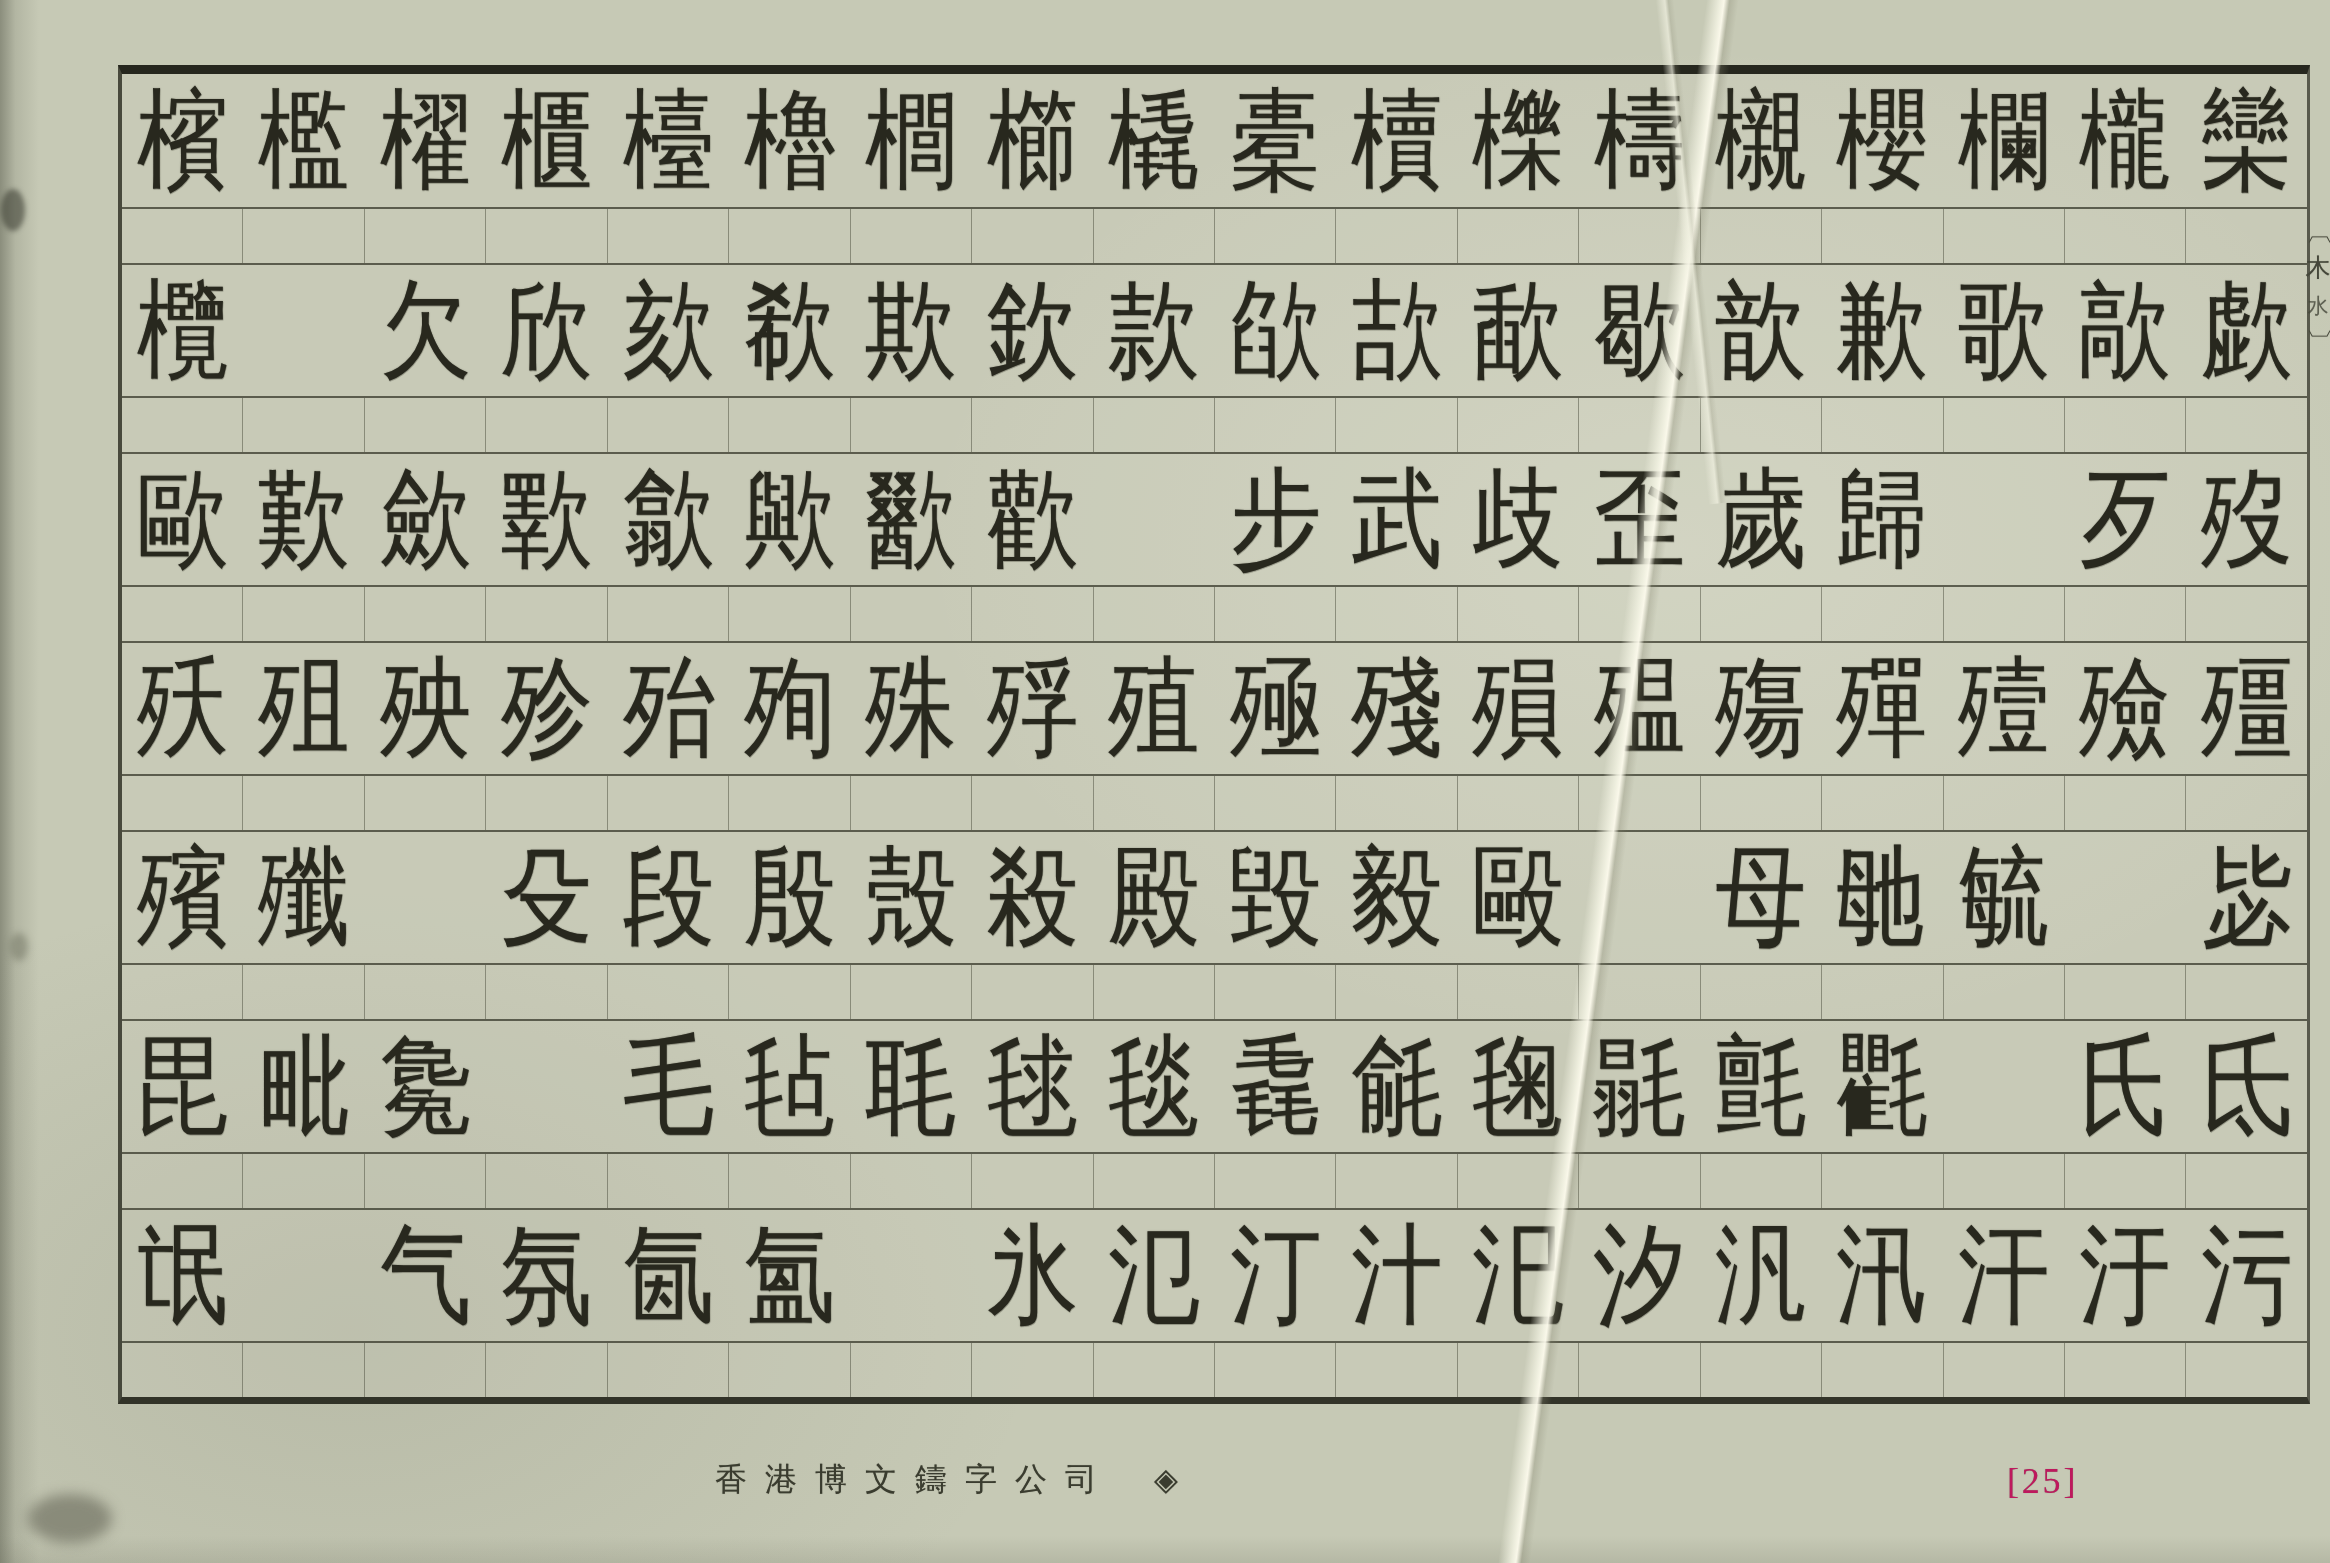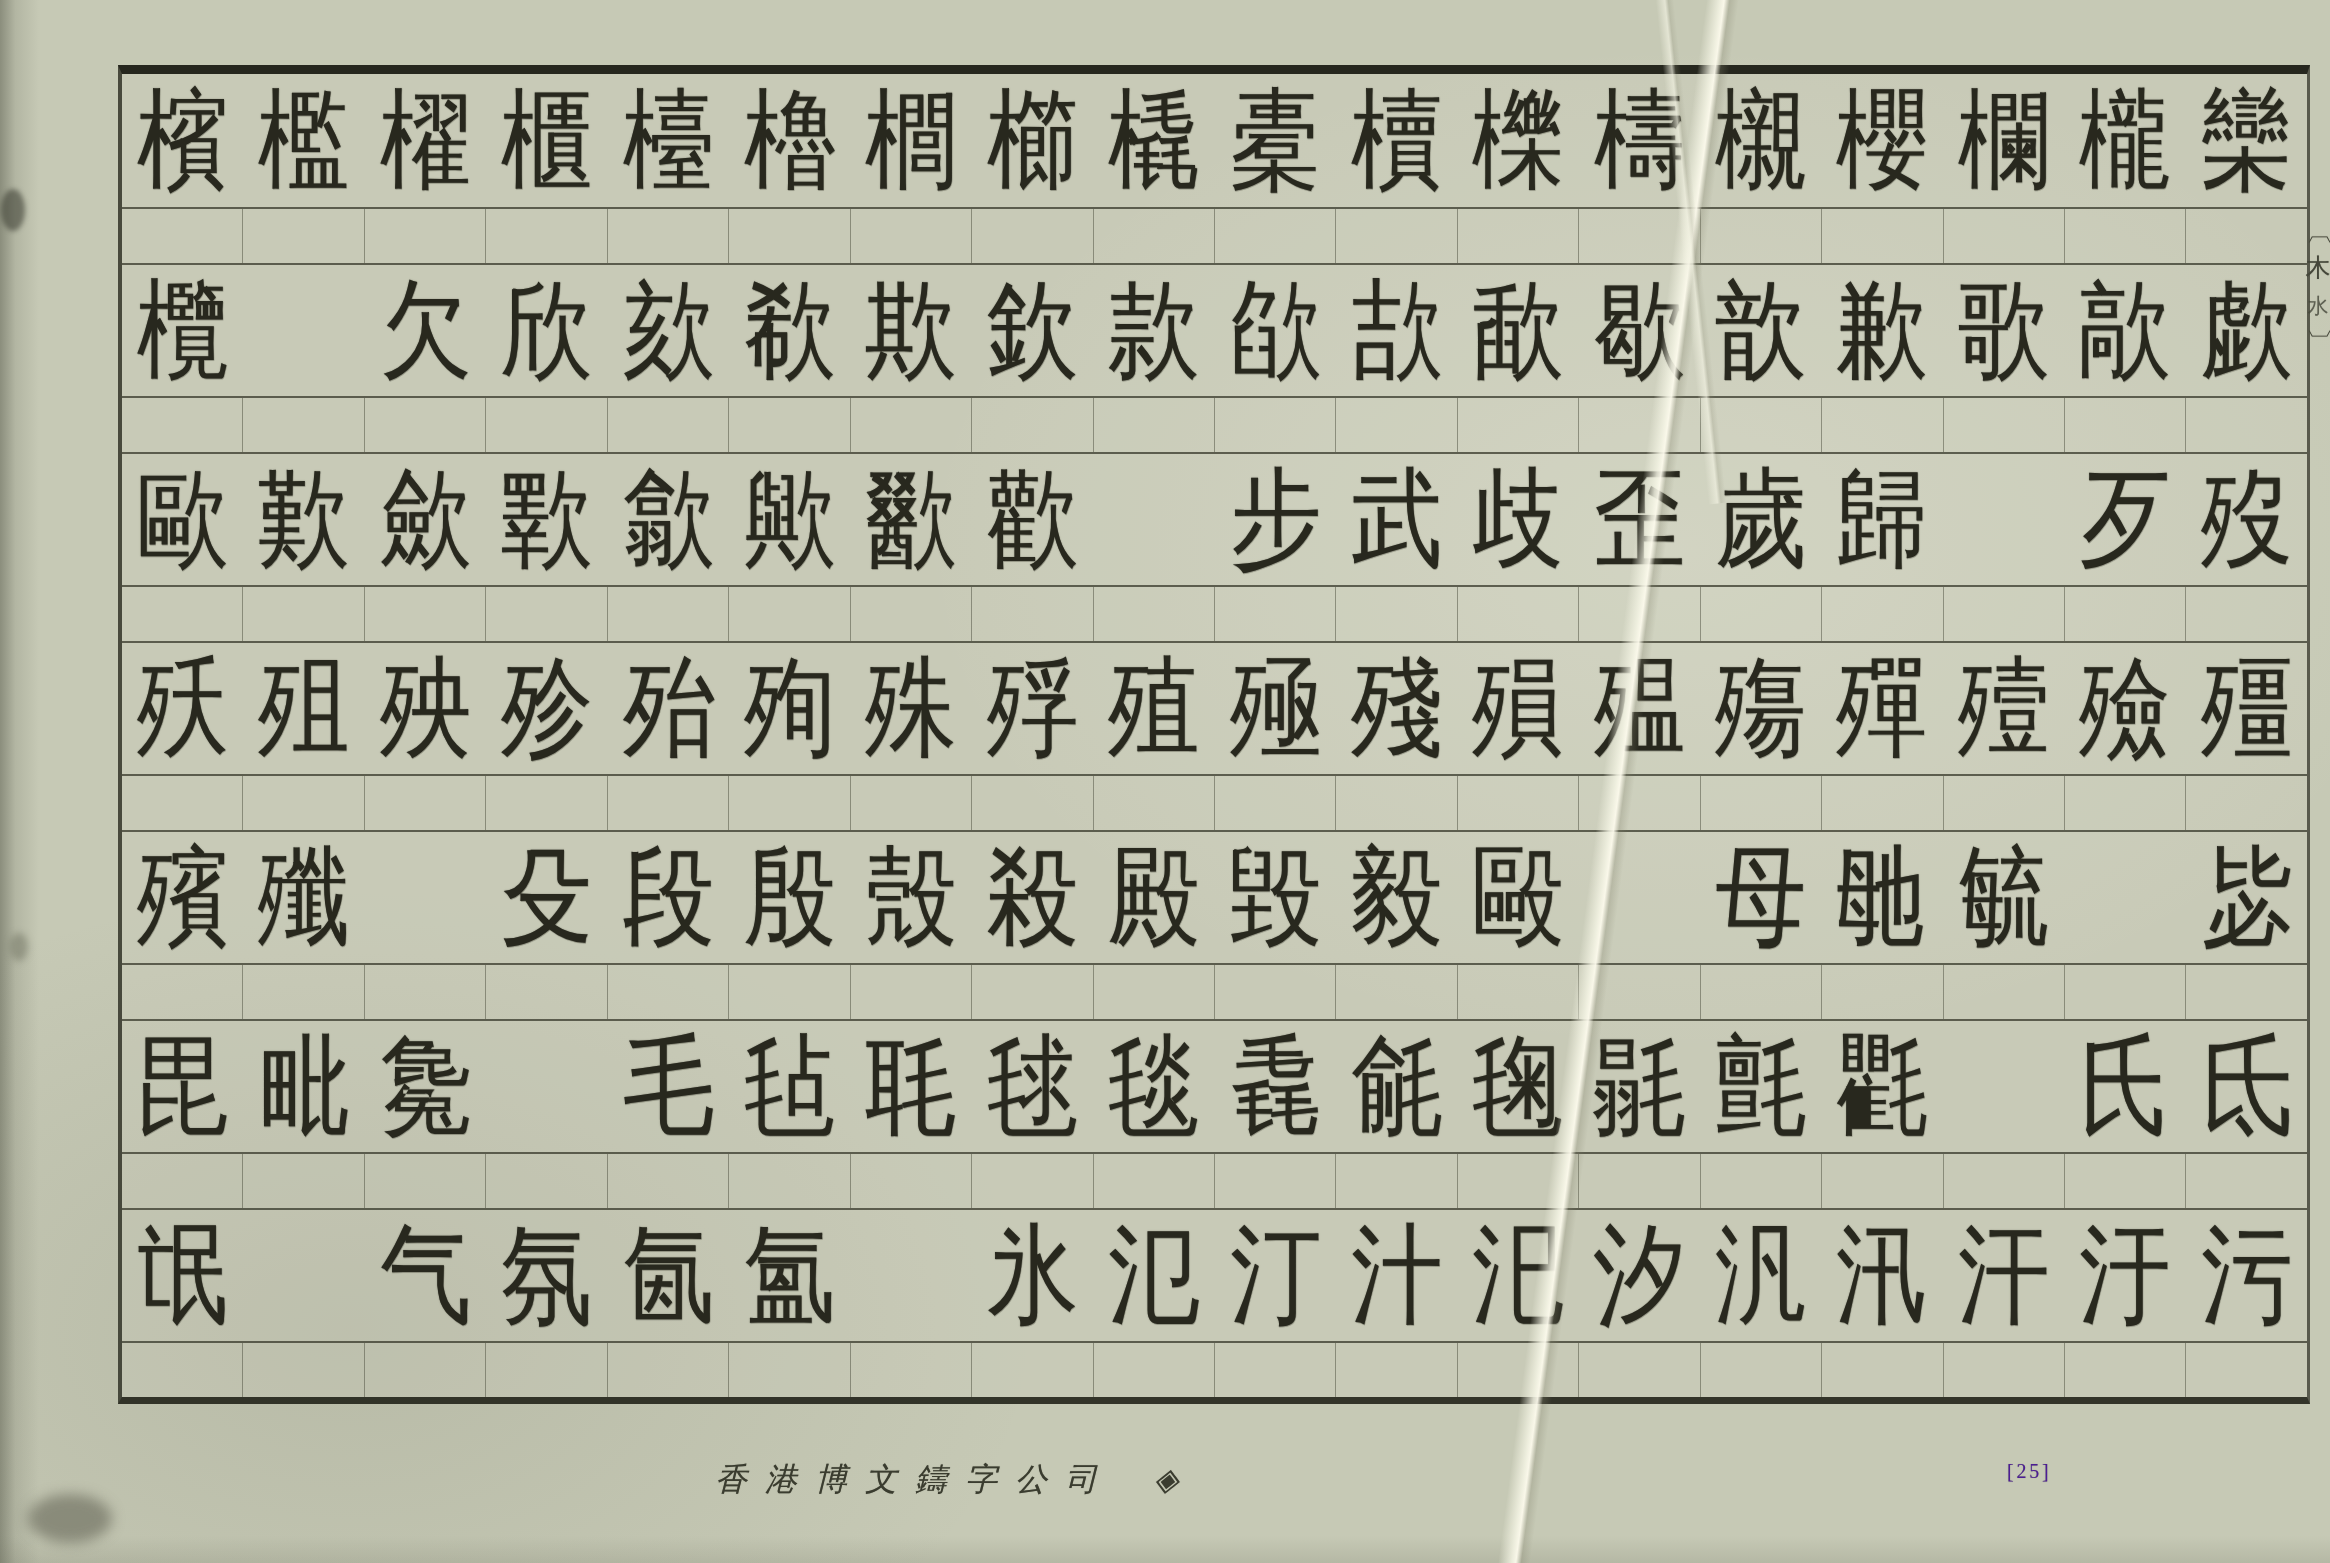--- a/index.html
+++ b/index.html
@@ -52,26 +52,25 @@
     text-shadow:0 0 1.4px rgba(43,43,33,.6), 0.7px 0.7px 0 rgba(43,43,33,.25);
     transform:scaleX(.84);white-space:nowrap;
   }
   .spacer-cell{flex:1 1 0;}
   .spacer-cell + .spacer-cell{border-left:1.4px solid rgba(74,76,59,.5);}
   
   .footer-line{
     position:absolute;left:0px;top:1457px;width:1893px;height:45px;
     display:flex;align-items:center;justify-content:center;gap:39px;
     color:#3a3c2f;
-    font-style:italic;
   }
   .footer-seg{font-size:32px;letter-spacing:18px;text-shadow:0 0 0.7px rgba(58,60,47,.6);white-space:nowrap;}
   .footer-orn{font-size:31px;letter-spacing:0;}
   .page-number{
-    position:absolute;left:2007px;top:1460px;font-size:20px;color:#4c1d95;
+    position:absolute;left:2007px;top:1460px;font-size:36px;color:#be185d;
     letter-spacing:2.8px;text-shadow:0 0 0.7px rgba(52,54,42,.5);
   }
   
   .margin-note{
     position:absolute;left:2306px;top:223px;width:24px;
     display:flex;flex-direction:column;align-items:center;gap:9.8px;
     color:#45473a;font-size:25px;text-shadow:0 0 0.7px rgba(69,71,58,.5);
   }
   .margin-note .bracket{transform:rotate(90deg);font-size:24px;line-height:21px;}
   .margin-note .mchar{line-height:28px;}

